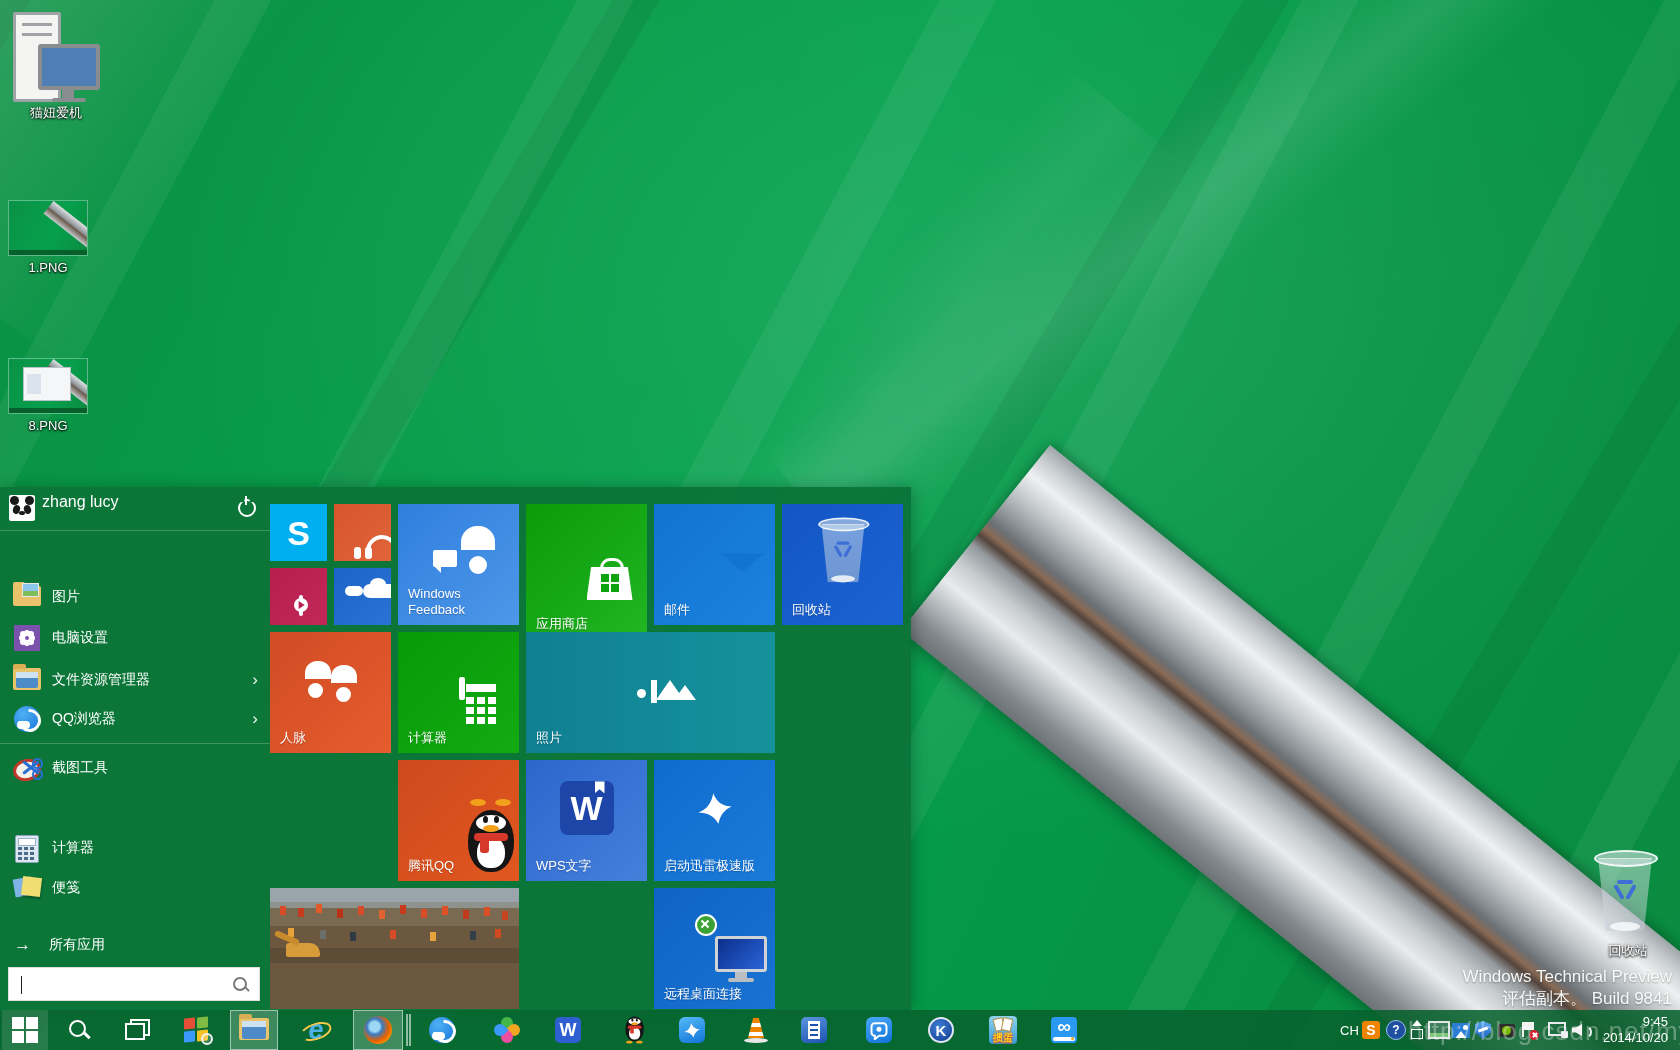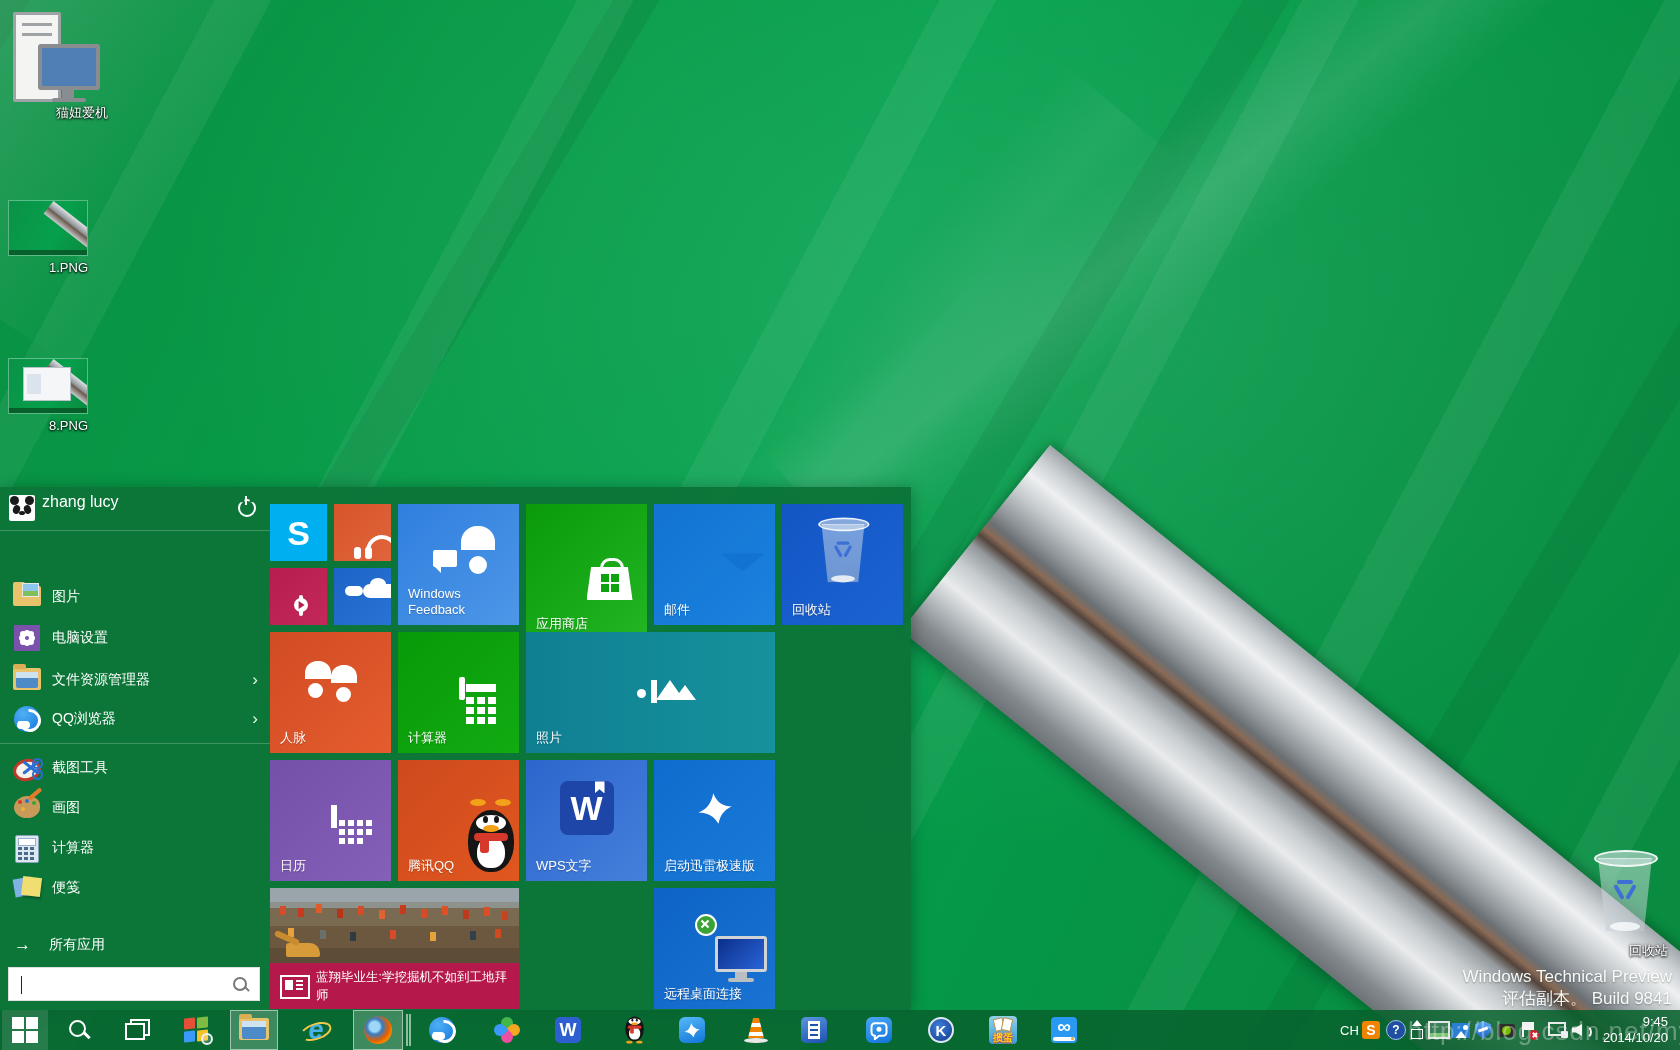--- a/index.html
+++ b/index.html
@@ -20,21 +20,21 @@
   .soft-streak{position:absolute;width:1000px;height:150px;opacity:.10;
     background:linear-gradient(to bottom,rgba(255,255,255,0),#fff 50%,rgba(255,255,255,0));}
   .blade{position:absolute;left:1050px;top:445px;width:1250px;height:238px;
     transform:rotate(38.8deg);transform-origin:0 0;
     background:linear-gradient(to bottom,
       #9fa6aa 0%,#c9ced1 7%,#eef0f1 15%,#c2c7ca 25%,#8d9397 35%,#6a6f73 41%,
       #8a6a55 45%,#53443c 48%,#94999d 53%,#c6cbce 62%,#e9ebec 72%,
       #b4babd 82%,#84898d 92%,#6d7276 100%);
     box-shadow:0 -4px 10px rgba(0,40,15,.25),0 6px 14px rgba(0,40,15,.3);}
   
-  .dlabel{display:block;text-align:right;color:#fff;font-size:13px;margin-top:4px;
+  .dlabel{display:block;text-align:center;color:#fff;font-size:13px;margin-top:4px;
     text-shadow:0 1px 2px #000,0 0 3px rgba(0,0,0,.9)}
   .dicon{position:absolute;text-align:center}
   .pcbox{position:relative;width:104px;height:92px;display:block}
   .pc-tower{position:absolute;left:9px;top:4px;width:42px;height:84px;background:#f4f4f2;
     border:3px solid #9fa3a6;border-radius:2px}
   .pc-tower i{position:absolute;left:6px;right:6px;height:0;border-top:3px solid #9fa3a6}
   .pc-mon{position:absolute;left:34px;top:36px;width:62px;height:46px;background:#8a8d90;
     border-radius:3px;padding:4px;box-sizing:border-box}
   .pc-scr{display:block;width:100%;height:100%;background:#4f7fb5}
   .pc-stand{position:absolute;left:58px;top:82px;width:12px;height:8px;background:#8a8d90}
@@ -448,29 +448,20 @@
       <span class="snip">
           <span class="el"></span>
           <span class="b1"></span>
           <span class="b2"></span>
           <span class="h1"></span>
           <span class="h2"></span>
         </span>
     </span>
     <span class="lab">截图工具</span>
   </div>
-  <div class="sm-item" style="top:301px">
-    <span class="ic">
-        <span class="palet">
-          <i></i>
-          <b></b>
-        </span>
-      </span>
-    <span class="lab">画图</span>
-  </div>
   <div class="sm-item" style="top:341px">
     <span class="ic">
         <span class="calcsm">
           <i></i>
           <b></b>
         </span>
       </span>
     <span class="lab">计算器</span>
   </div>
   <div class="sm-item" style="top:381px">
@@ -552,24 +543,20 @@
     <span class="t-center calcic" style="top:40%"><i></i><b></b></span>
     <span class="t-label">计算器</span>
   </div>
   <div class="tile" style="left:526px;top:145px;width:249px;height:121px;background:linear-gradient(to right,#0f7f92,#16929c)">
     <span class="t-center phot" style="top:42%">
       <span class="sun"></span><span class="mt"></span><span class="mt2"></span>
     </span>
     <span class="t-label">照片</span>
   </div>
 
-  <div class="tile" style="left:270px;top:273px;width:121px;height:121px;background:linear-gradient(135deg,#7450a8,#8560b8)">
-    <span class="t-center calen" style="top:40%"><i></i><b></b></span>
-    <span class="t-label">日历</span>
-  </div>
   <div class="tile" style="left:398px;top:273px;width:121px;height:121px;background:linear-gradient(135deg,#ce4a1e,#e0571f)">
     <span class="t-center penguin" style="top:40%">
       <i class="pg-body"></i><i class="pg-face"></i><i class="pg-eye pg-e1"></i><i class="pg-eye pg-e2"></i>
       <i class="pg-beak"></i><i class="pg-belly"></i><i class="pg-scarf"></i><i class="pg-tail"></i>
       <i class="pg-foot pg-f1"></i><i class="pg-foot pg-f2"></i>
     </span>
     <span class="t-label">腾讯QQ</span>
   </div>
   <div class="tile" style="left:526px;top:273px;width:121px;height:121px;background:linear-gradient(135deg,#2c66cc,#4580dc)">
     <span class="t-center wpsq" style="top:40%">W</span>
@@ -581,27 +568,20 @@
           <path d="M2.5 14.5 C8 12.5 10 8.5 11 3.5 C13 9 17 11 21.5 11 C17 13.5 15 16 14 21 C11.5 16.5 7.5 14.5 2.5 14.5 Z" fill="#fff"></path>
         </svg>
     </span>
     <span class="t-label">启动迅雷极速版</span>
   </div>
 
   <div class="tile" style="left:270px;top:401px;width:249px;height:121px;background:#6b583e">
     <span class="news-photo">
       <span class="machines"></span>
         <span class="digger"></span>
-    </span>
-    <span class="news-band">
-      <span class="newsic">
-          <i></i>
-          <b></b>
-        </span>
-      <span class="news-txt">蓝翔毕业生:学挖掘机不如到工地拜师</span>
     </span>
   </div>
   <div class="tile" style="left:654px;top:401px;width:121px;height:121px;background:linear-gradient(135deg,#0d64c6,#1a72d2)">
     <span class="t-center rdp" style="top:40%">
       <span class="fr">
           <span class="sc"></span>
         </span><span class="st"></span><span class="bs"></span>
       <span class="gg">
           <i></i>
           <b></b>

